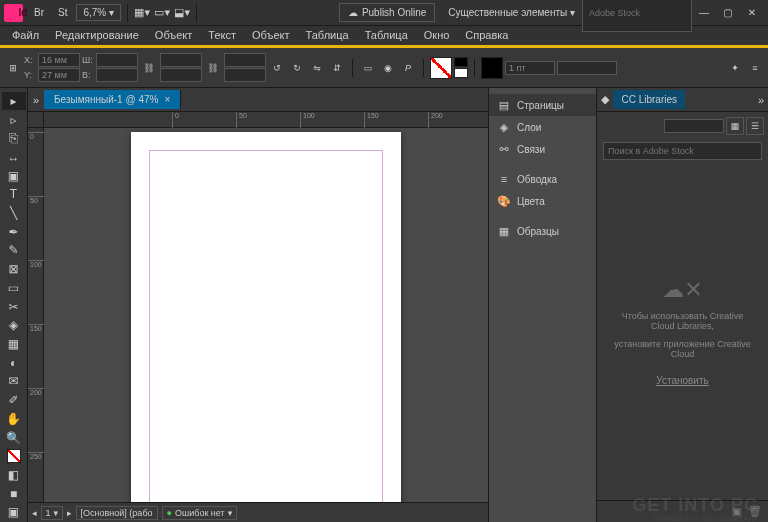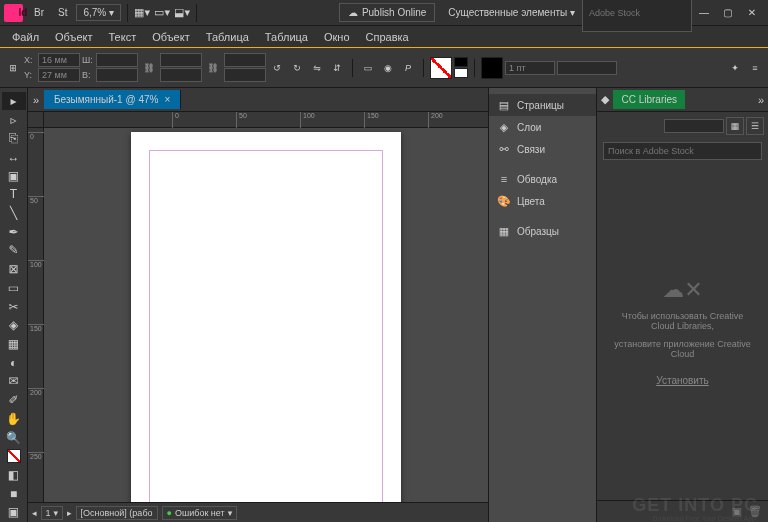--- a/index.html
+++ b/index.html
@@ -7,21 +7,21 @@
 .titlebar { height: 26px; background: #323232; display: flex; align-items: center; padding: 0 4px; border-bottom: 1px solid #1a1a1a; }
 .app-icon { width: 18px; height: 18px; background: #ff2a7f; border-radius: 2px; display: flex; align-items: center; justify-content: center; color: #4a0028; font-weight: bold; font-size: 10px; margin-right: 4px; padding-left: 19px; }
 .tb-btn { padding: 2px 6px; margin: 8px 1px; font-size: 10px; color: #ccc; cursor: pointer; }
 .zoom-dd { padding: 2px 6px; margin: 0 2px; border: 1px solid #555; font-size: 10px; display: inline-flex; align-items: center; }
 .tb-sep { width: 1px; height: 18px; background: #1a1a1a; margin: 0 4px; }
 .tb-icon { width: 20px; height: 20px; display: flex; align-items: center; justify-content: center; cursor: pointer; }
 .spacer { flex: 1; }
 .publish-btn { padding: 3px 8px; border: 1px solid #555; font-size: 10px; display: flex; align-items: center; gap: 4px; margin: 0 6px; }
 .search-stock { padding: 13px 6px; border: 1px solid #555; width: 110px; font-size: 9px; color: #888; background: #2a2a2a; }
 .win-btn { width: 24px; height: 18px; display: flex; align-items: center; justify-content: center; font-size: 10px; cursor: pointer; }
-.menubar { height: 22px; display: flex; align-items: center; padding: 0 4px; border-bottom: 1px solid #eab308; }
+.menubar { height: 22px; display: flex; align-items: flex-start; padding: 0 4px; border-bottom: 3px solid #eab308; }
 .menu-item { padding: 3px 8px; font-size: 11px; cursor: pointer; color: #ccc; }
 .controlbar { height: 40px; background: #383838; border-bottom: 1px solid #1a1a1a; display: flex; align-items: center; padding: 0 4px; font-size: 9px; gap: 2px; }
 .ctrl-group { display: flex; flex-direction: column; gap: 1px; }
 .ctrl-row { display: flex; align-items: center; gap: 2px; }
 .ctrl-field { background: #2a2a2a; border: 1px solid #555; padding: 1px 3px; width: 42px; font-size: 9px; color: #888; }
 .ctrl-lbl { font-size: 9px; color: #aaa; width: 12px; }
 .ctrl-icon { width: 18px; height: 18px; display: flex; align-items: center; justify-content: center; cursor: pointer; border: 1px solid transparent; }
 .swatch { width: 22px; height: 22px; border: 1px solid #222; cursor: pointer; }
 .swatch.none { background: linear-gradient(45deg, #fff 45%, red 45%, red 55%, #fff 55%); }
 .swatch.black { background: #000; }
@@ -47,21 +47,21 @@
 .margin-guide { position: absolute; border: 1px solid #d8a9d8; top: 18px; left: 18px; right: 18px; bottom: 18px; }
 .statusbar { height: 20px; background: #383838; border-top: 1px solid #1a1a1a; display: flex; align-items: center; font-size: 9px; padding: 0 4px; gap: 4px; }
 .status-field { border: 1px solid #555; padding: 1px 4px; font-size: 9px; display: flex; align-items: center; gap: 3px; }
 .panel-strip { width: 108px; background: #4a4a4a; border-left: 1px solid #1a1a1a; padding-top: 6px; }
 .panel-tab { display: flex; align-items: center; gap: 6px; padding: 4px 8px; font-size: 10px; cursor: pointer; color: #ccc; }
 .panel-tab.active { background: #383838; }
 .panel-icon { width: 14px; height: 14px; display: flex; align-items: center; justify-content: center; font-size: 11px; }
 .panel-gap { height: 8px; }
 .right-panel { width: 172px; background: #383838; border-left: 1px solid #1a1a1a; display: flex; flex-direction: column; }
 .rp-header { height: 24px; display: flex; align-items: center; border-bottom: 1px solid #1a1a1a; padding: 0 4px; }
-.rp-tab { padding: 4px 8px; font-size: 10px; background: #15803d; }
+.rp-tab { padding: 4px 8px; font-size: 10px; background: #0c4a6e; }
 .rp-tools { height: 28px; display: flex; align-items: center; justify-content: flex-end; gap: 2px; padding: 0 4px; }
 .rp-tool { width: 18px; height: 18px; border: 1px solid #555; display: flex; align-items: center; justify-content: center; font-size: 9px; cursor: pointer; }
 .rp-search { margin: 2px 6px; padding: 3px 4px; border: 1px solid #555; background: #2a2a2a; font-size: 9px; color: #777; }
 .rp-body { flex: 1; display: flex; flex-direction: column; align-items: center; justify-content: center; text-align: center; padding: 12px; color: #888; font-size: 9px; gap: 8px; }
 .cc-icon { font-size: 22px; color: #666; }
 .rp-install { text-decoration: underline; cursor: pointer; font-size: 10px; margin-top: 8px; text-align: center; }
 .rp-footer { height: 22px; border-top: 1px solid #1a1a1a; display: flex; align-items: center; justify-content: flex-end; padding: 0 6px; gap: 6px; color: #777; }
 .watermark { position: absolute; right: 10px; bottom: 6px; font-size: 18px; font-weight: bold; color: rgba(200,200,200,0.12); pointer-events: none; letter-spacing: 1px; }
 .watermark-sub { position: absolute; right: 12px; bottom: 0px; font-size: 7px; color: rgba(200,200,200,0.1); pointer-events: none; }
 </style>
@@ -85,20 +85,21 @@
   </div>
   <div class="tb-btn"><span>Существенные элементы</span> ▾</div>
   <input class="search-stock" placeholder="Adobe Stock" style="">
   <div class="win-btn">—</div>
   <div class="win-btn">▢</div>
   <div class="win-btn">✕</div>
 </div>
 
 <div class="menubar">
   <div class="menu-item">Файл</div>
+  <div class="menu-item">Редактирование</div>
   <div class="menu-item">Объект</div>
   <div class="menu-item">Текст</div>
   <div class="menu-item">Объект</div>
   <div class="menu-item">Таблица</div>
   <div class="menu-item">Таблица</div>
   <div class="menu-item">Окно</div>
   <div class="menu-item">Справка</div>
 </div>
 
 <div class="controlbar">

